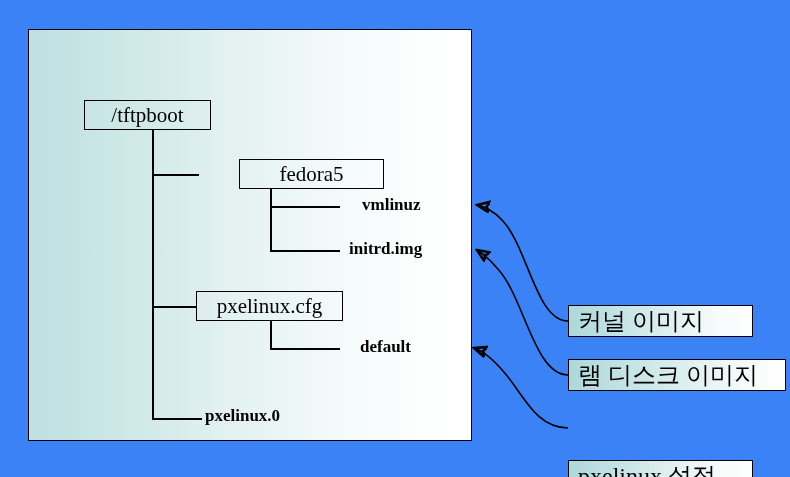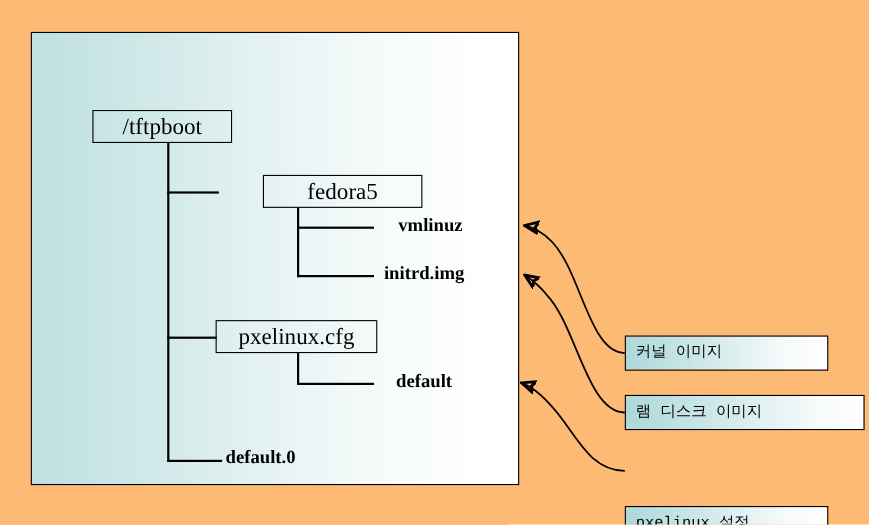--- a/index.html
+++ b/index.html
@@ -4,21 +4,21 @@
 <style>
   html, body {
     margin: 0;
     padding: 0;
     background: #ffffff;
   }
   #canvas {
     position: relative;
     width: 790px;
     height: 477px;
-    background: #fdba74;
+    background: #3b82f6;
     font-family: "Liberation Serif", "DejaVu Serif", serif;
     overflow: hidden;
   }
 
   
   #main-panel {
     position: absolute;
     left: 28px;
     top: 29px;
     width: 444px;
@@ -81,26 +81,25 @@
   #branch-default  { left: 270px; top: 348px; width: 70px; }
 
   
   .callout-box {
     position: absolute;
     border: 1.5px solid #000000;
     box-sizing: border-box;
     display: flex;
     align-items: center;
     padding-left: 9px;
-    font-size: 14px;
+    font-size: 24px;
     color: #000000;
     line-height: 1;
     white-space: nowrap;
     background: linear-gradient(to right, #aed8da 0%, #c5e4e5 28%, #e2f1f2 58%, #f7fbfb 82%, #ffffff 100%);
-    font-family: Liberation Mono, monospace;
   }
   #callout-kernel  { left: 568px; top: 305px; width: 185px; height: 32px; }
   #callout-ramdisk { left: 568px; top: 359px; width: 218px; height: 32px; }
   #callout-pxecfg  { left: 568px; top: 412px; width: 185px; height: 32px; margin-top: 48px; }
 
   
   #arrow-layer {
     position: absolute;
     left: 0;
     top: 0;
@@ -138,21 +137,21 @@
   <div class="node-box" id="node-fedora5">fedora5</div>
 
   <div class="node-box" id="node-pxecfg">pxelinux.cfg</div>
 
   <div class="leaf-label" id="leaf-vmlinuz">vmlinuz</div>
 
   <div class="leaf-label" id="leaf-initrd">initrd.img</div>
 
   <div class="leaf-label" id="leaf-default">default</div>
 
-  <div class="leaf-label" id="leaf-pxelinux0">default.0</div>
+  <div class="leaf-label" id="leaf-pxelinux0">pxelinux.0</div>
 
   <svg id="arrow-layer" viewBox="0 0 790 477" xmlns="http://www.w3.org/2000/svg">
     <defs>
       <marker id="arrowhead" markerWidth="9" markerHeight="9" refX="8" refY="4" orient="auto" markerUnits="strokeWidth">
         <path d="M8,4 L0,0.6 L2,4 L0,7.4 Z" fill="#000000" stroke="none"></path>
       </marker>
     </defs>
 
     <path d="M568,321 C 536,321 528,247 502,220 C 494,211 483,206 477,205" marker-end="url(#arrowhead)"></path>
 

